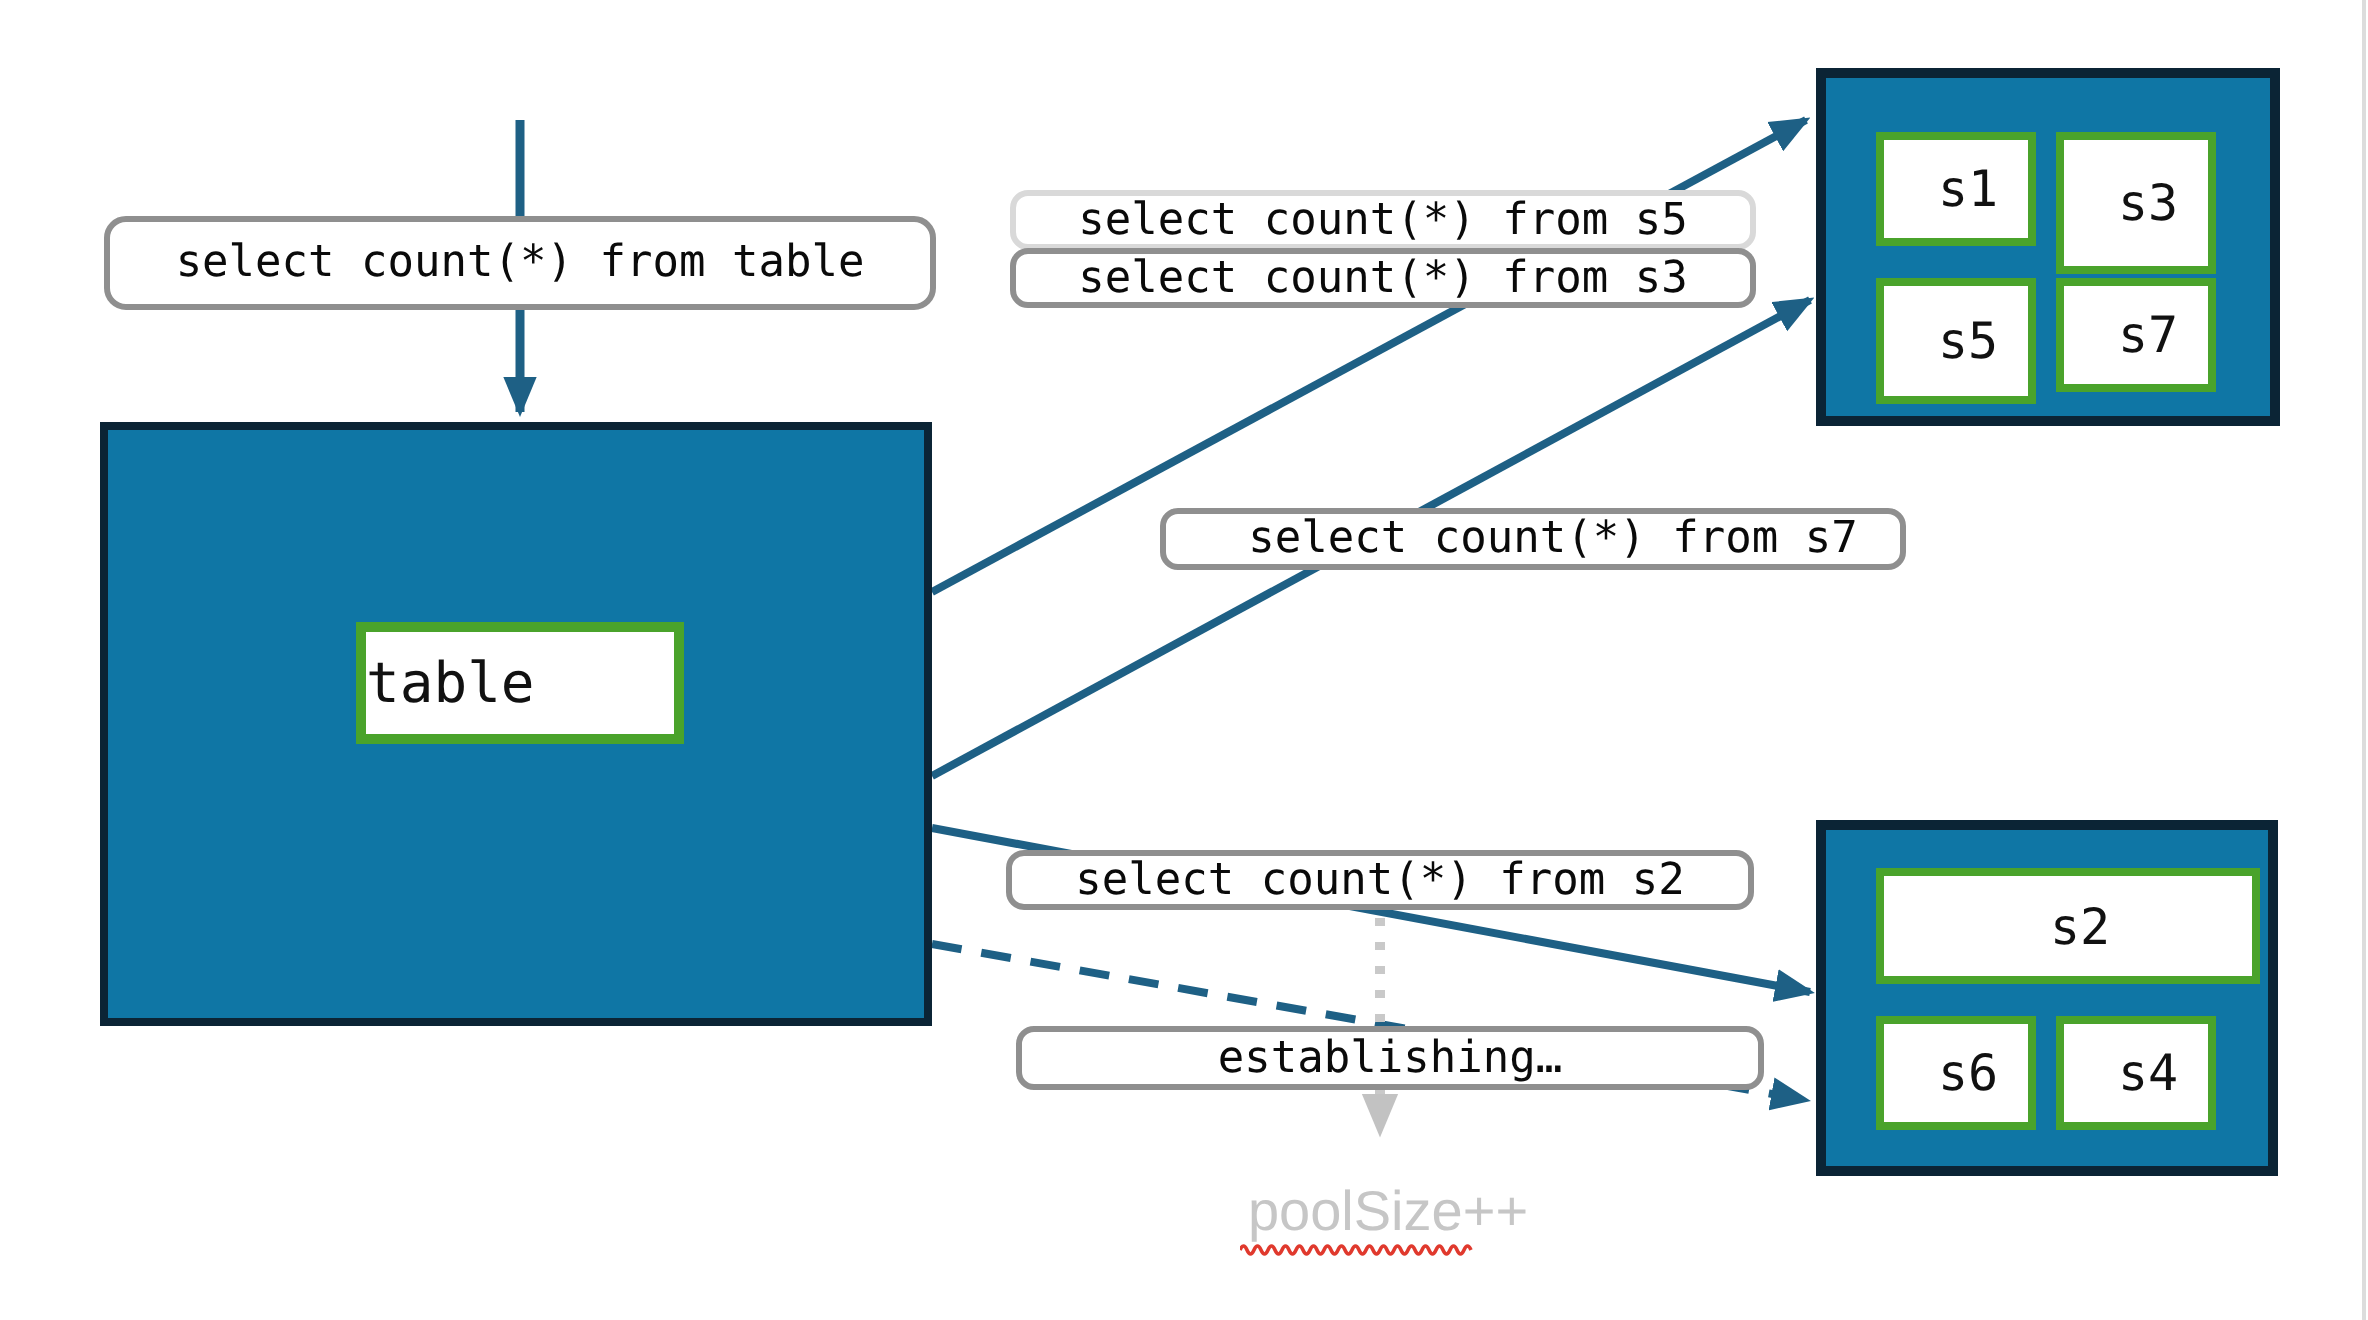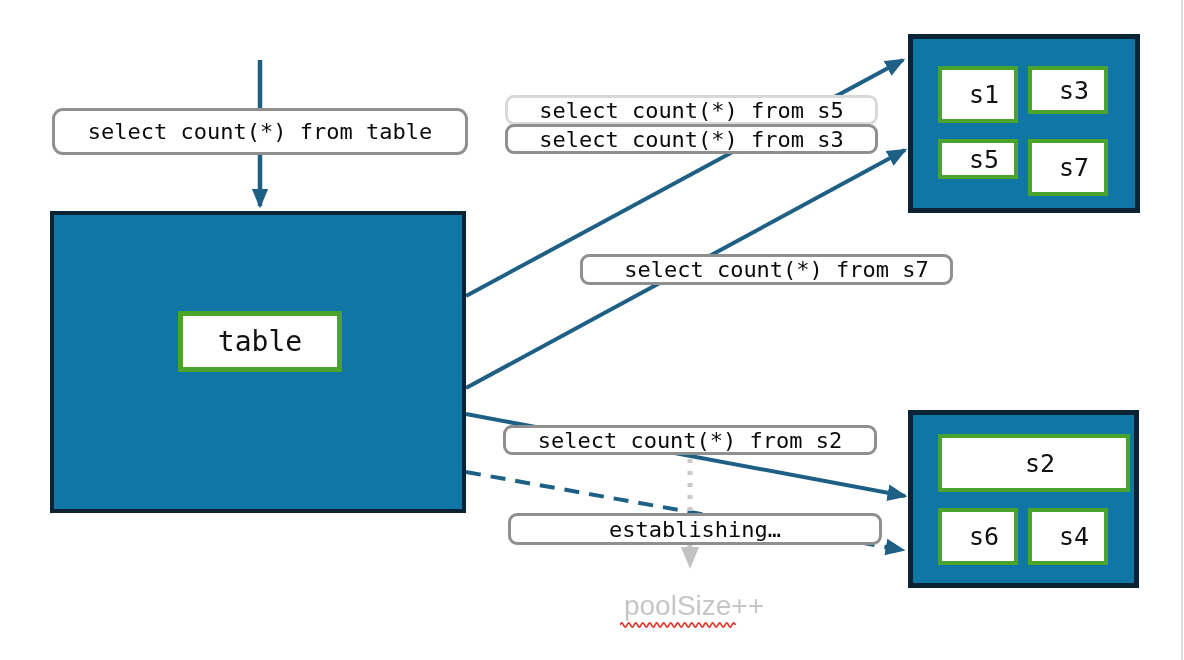--- a/index.html
+++ b/index.html
@@ -20,21 +20,21 @@
   
   .shard {
     position:absolute; box-sizing:border-box;
     background:#ffffff; border:4px solid #4aa32b;
     display:flex; align-items:center; justify-content:center;
     font-size:25px; color:#111; z-index:3;padding-left:12px;
   }
   .table-name {
     position:absolute; box-sizing:border-box;
     background:#ffffff; border:5px solid #4aa32b;
-    display:flex; align-items:center; justify-content:center;
+    display:flex; align-items:center; justify-content:flex-start;
     font-size:28px; color:#111; z-index:3;
   }
 
   
   .qlabel {
     position:absolute; box-sizing:border-box;
     background:#ffffff; border:3.5px solid #8f8f8f; border-radius:9px;
     display:flex; align-items:center; justify-content:center;
     font-size:22px; color:#0a0a0a; white-space:nowrap; z-index:4;
   }
@@ -85,24 +85,24 @@
 
   <div class="bigbox" style="left:50px; top:211px; width:416px; height:302px;"></div>
   <div class="table-name" style="left:178px; top:311px; width:164px; height:61px;">
     <span>table</span>
   </div>
 
   <div class="bigbox thick" style="left:908px; top:34px; width:232px; height:179px;"></div>
   <div class="shard" style="left:938px;  top:66px;  width:80px; height:57px;">
     <span>s1</span>
   </div>
-  <div class="shard" style="left:1028px; top:66px;  width:80px; height:48px;">
+  <div class="shard" style="left:1028px; top:66px;  width:80px; height:71px;">
     <span>s3</span>
   </div>
-  <div class="shard" style="left:938px;  top:139px; width:80px; height:40px;">
+  <div class="shard" style="left:938px;  top:139px; width:80px; height:63px;">
     <span>s5</span>
   </div>
   <div class="shard" style="left:1028px; top:139px; width:80px; height:57px;text-align:right;">
     <span>s7</span>
   </div>
 
   <div class="bigbox thick" style="left:908px; top:410px; width:231px; height:178px;"></div>
   <div class="shard" style="left:938px;  top:434px; width:192px; height:58px;">
     <span>s2</span>
   </div>

